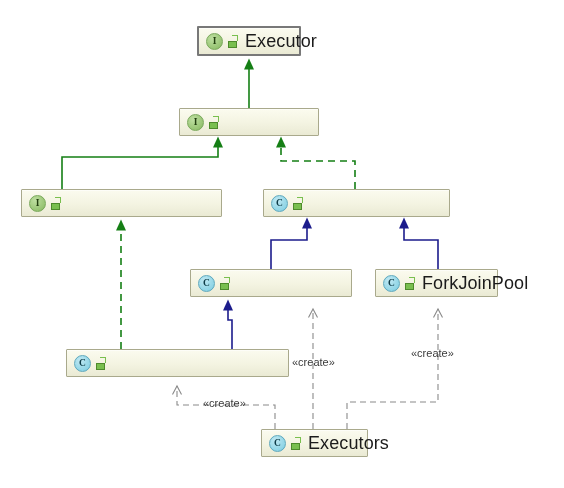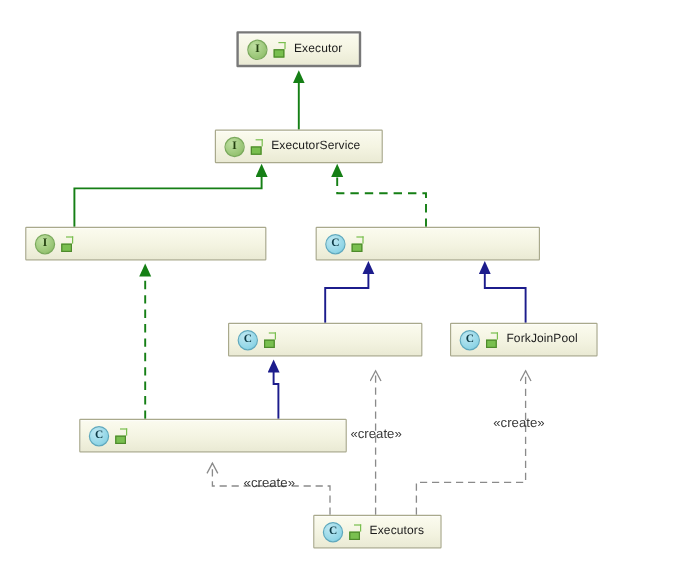--- a/index.html
+++ b/index.html
@@ -33,21 +33,21 @@
     background: linear-gradient(to bottom, #fbfbef 0%, #f4f4e2 52%, #eaead4 100%);
     border: 1px solid #a9a98c;
     border-radius: 1px;
     box-shadow: 0 1px 0 rgba(255,255,255,0.55) inset;
     white-space: nowrap;
   }
   .node.selected {
     border: 2px solid #787878;
   }
   .node-label {
-    font-size: 10px;
+    font-size: 18px;
     color: #1b1b1b;
     letter-spacing: 0.1px;
     line-height: 1;
   }
   .ico {
     flex: 0 0 auto;
     display: inline-block;
     margin-right: 3px;
   }
   .ico-type {
@@ -193,21 +193,20 @@
         <span class="node-label">Executor</span>
       </div>
       <div class="node" style="left: 179px; top: 108px; width: 140px; height: 28px;">
         <span class="ico ico-type ico-iface">
           <span>I</span>
         </span>
         <span class="ico ico-lock">
           <span class="shackle"></span>
           <span class="body"></span>
         </span>
-        <span class="node-label">ExecutorService</span>
       </div>
       <div class="node" style="left: 21px; top: 189px; width: 201px; height: 28px;">
         <span class="ico ico-type ico-iface">
           <span>I</span>
         </span>
         <span class="ico ico-lock">
           <span class="shackle"></span>
           <span class="body"></span>
         </span>
       </div>

